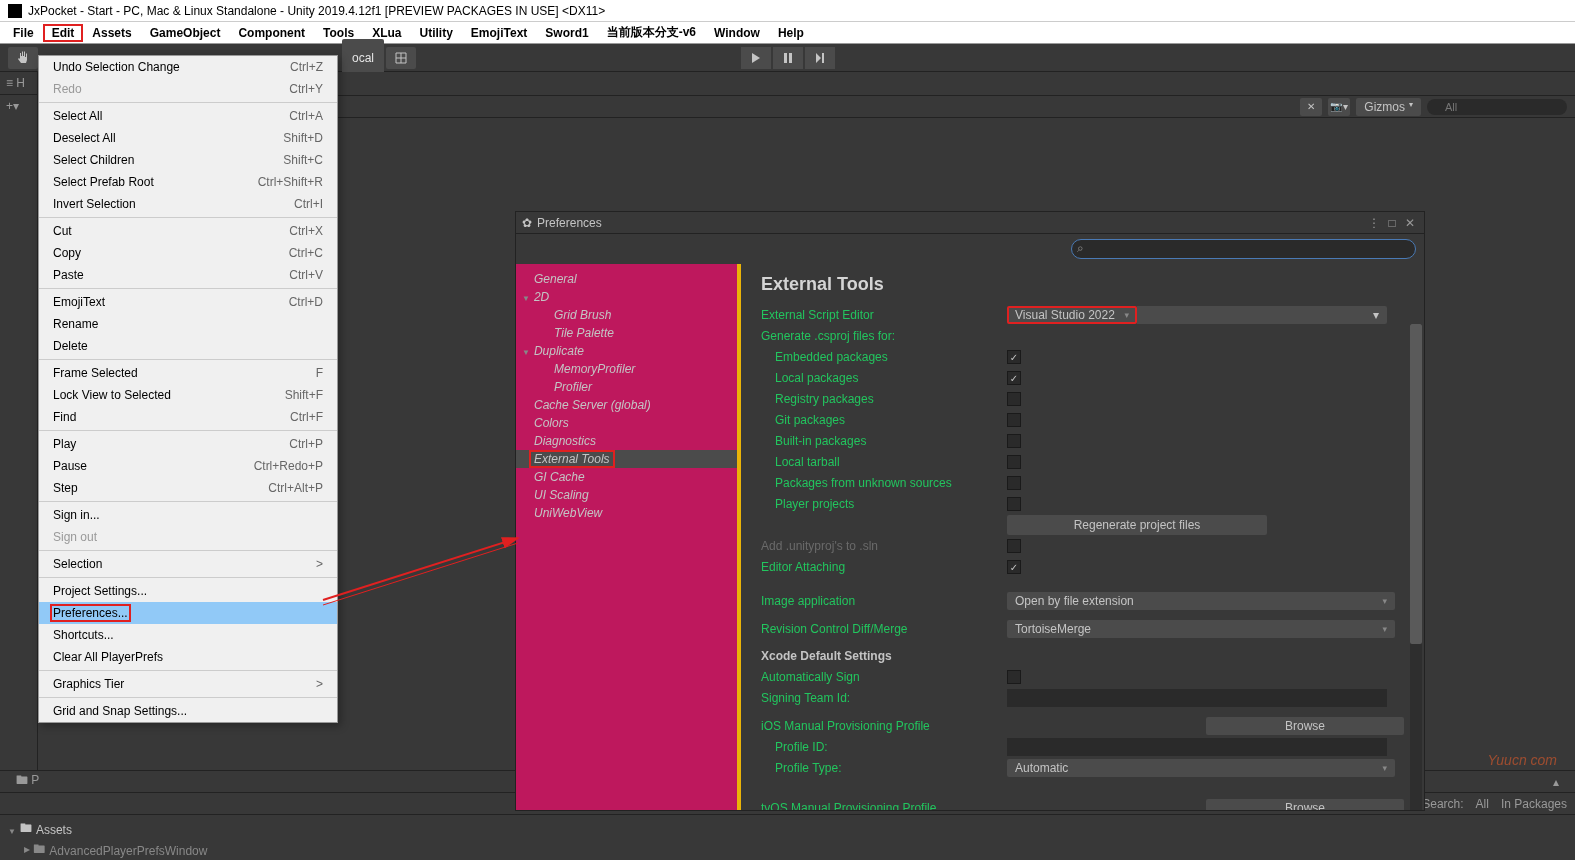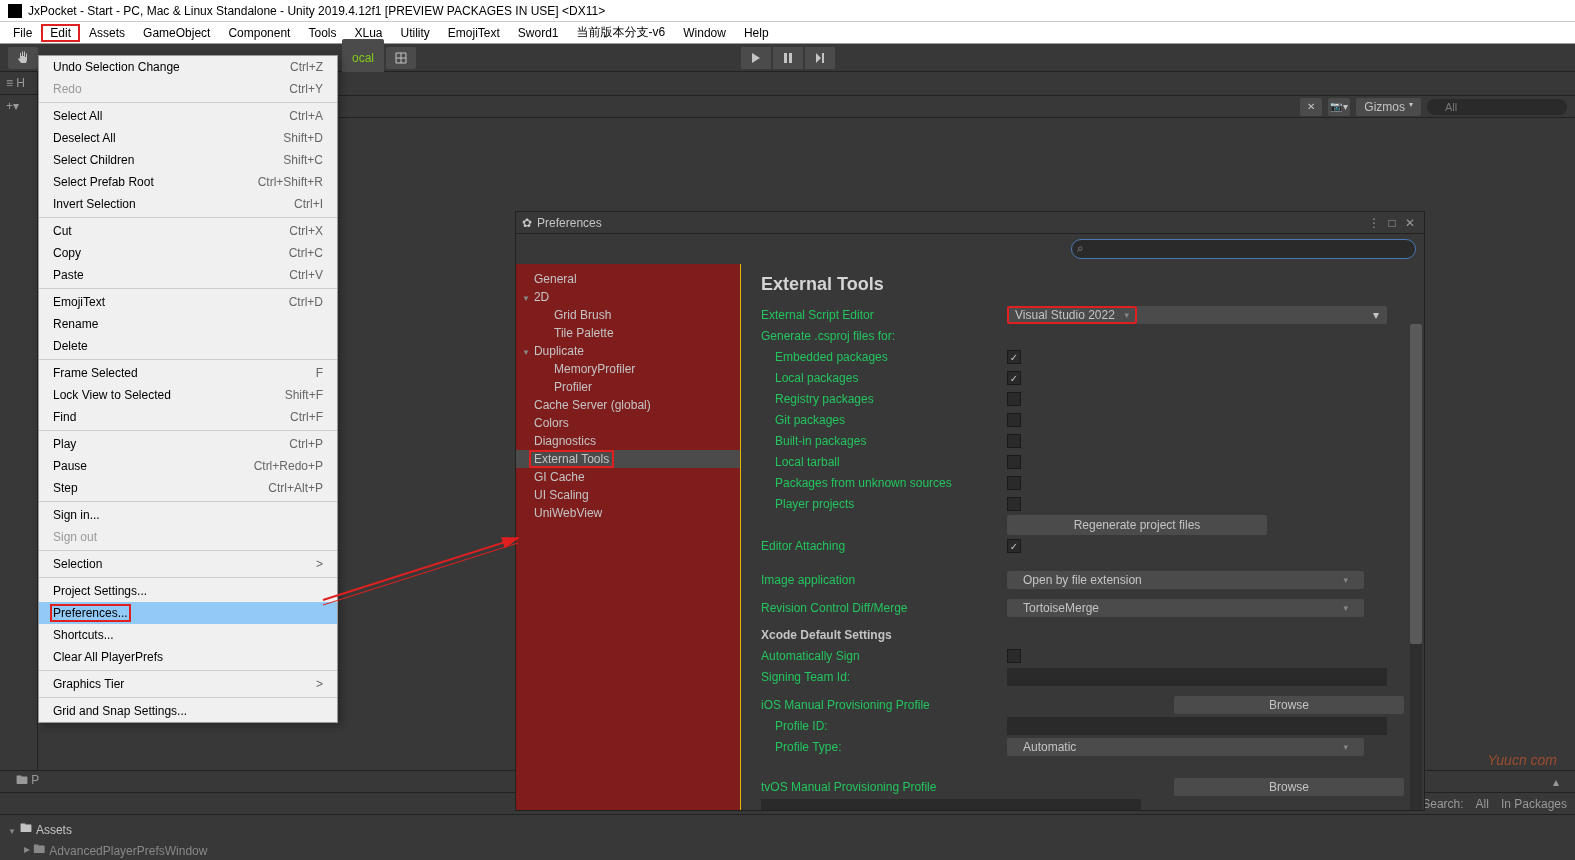--- a/index.html
+++ b/index.html
@@ -1,24 +1,24 @@
 <!DOCTYPE html>
 <html><head>
 <meta charset="utf-8">
 <style>
 * { margin: 0; padding: 0; box-sizing: border-box; font-family: "Segoe UI", Arial, sans-serif; font-size: 12px; }
 body { background: #383838; color: #c4c4c4; width: 1575px; height: 860px; overflow: hidden; position: relative; }
 .title-bar { background: #fff; color: #000; height: 22px; padding: 2px 8px; display: flex; align-items: center; border-bottom: 1px solid #ccc; }
 .title-bar .icon { width: 14px; height: 14px; background: #000; margin-right: 6px; }
-.menu-bar { background: #fff; color: #000; height: 22px; display: flex; align-items: center; padding: 0 4px; border-bottom: 1px solid #999; }
+.menu-bar { background: #fff; color: #000; height: 22px; display: flex; align-items: center; padding: 0 4px; border-bottom: 1px solid #999; font-weight: bold; }
 .menu-bar .m { padding: 2px 9px; cursor: pointer; }
 .menu-bar .m.hl { border: 2px solid #e02020; padding: 0 7px; }
 .toolbar { background: #383838; height: 28px; display: flex; align-items: center; padding: 0 8px; gap: 2px; border-bottom: 1px solid #222; }
 .tbtn { width: 30px; height: 22px; background: #4b4b4b; display: flex; align-items: center; justify-content: center; border-radius: 2px; color: #c4c4c4; }
-.tlabel { background: #4b4b4b; padding: 12px 10px; border-radius: 2px; color: #84cc16; }
+.tlabel { background: #4b4b4b; padding: 12px 10px; border-radius: 2px; color: #e5e5e5; }
 .toolbar-center { position: absolute; left: 50%; transform: translateX(-50%); display: flex; gap: 2px; }
 .play-btn { width: 30px; height: 22px; background: #4b4b4b; display: flex; align-items: center; justify-content: center; }
 
 .main-area { display: flex; height: calc(100% - 72px); }
 .hierarchy { width: 38px; background: #383838; border-right: 1px solid #222; }
 .hier-top { padding: 4px 6px; border-bottom: 1px solid #222; color: #999; }
 .hier-plus { padding: 4px 6px; color: #999; }
 
 .edit-menu { position: absolute; left: 38px; top: 55px; width: 300px; background: #f0f0f0; color: #000; border: 1px solid #999; box-shadow: 3px 3px 8px rgba(0,0,0,.3); z-index: 100; }
 .edit-menu .mi { padding: 4px 14px; display: flex; justify-content: space-between; cursor: pointer; }
@@ -42,42 +42,42 @@
 .eye { width: 18px; height: 14px; display: flex; align-items: center; justify-content: center; color: #ffb400; font-size: 10px; }
 
 .prefs-window { position: absolute; left: 515px; top: 211px; width: 910px; height: 600px; background: #383838; border: 1px solid #222; z-index: 50; }
 .prefs-title { height: 22px; background: #383838; display: flex; align-items: center; padding: 0 6px; border-bottom: 1px solid #222; }
 .prefs-title .gear { margin-right: 5px; }
 .prefs-title .spacer { flex: 1; }
 .prefs-title .wbtn { width: 16px; height: 16px; display: flex; align-items: center; justify-content: center; color: #999; margin-left: 2px; }
 .prefs-search { padding: 5px 8px; display: flex; justify-content: flex-end; }
 .prefs-search input { width: 345px; background: #2a2a2a; border: 1px solid #4a7ab5; color: #c4c4c4; padding: 2px 20px 2px 6px; border-radius: 10px; outline: none; }
 .prefs-body { display: flex; height: calc(100% - 52px); }
-.prefs-side { width: 225px; background: #7f1d1d; border-right: 1px solid #eab308; padding: 6px 0; overflow-y: auto; }
+.prefs-side { width: 225px; background: #be185d; border-right: 4px solid #eab308; padding: 6px 0; overflow-y: auto; font-style: italic; }
 .prefs-side .cat { padding: 2px 18px; cursor: pointer; color: #c4c4c4; }
 .prefs-side .cat.sub { padding-left: 38px; }
 .prefs-side .cat.parent::before { content: "▼"; font-size: 8px; margin-right: 4px; color: #888; margin-left: -12px; }
 .prefs-side .cat.sel { background: #4b4b4b; }
 .prefs-content { flex: 1; padding: 10px 20px; overflow-y: auto; position: relative; }
 .prefs-content h2 { font-size: 18px; font-weight: bold; color: #d4d4d4; margin-bottom: 10px; }
 .prefs-content .row { display: flex; align-items: center; min-height: 20px; margin-bottom: 1px; }
 .prefs-content .row .label { width: 246px; color: #22c55e; }
 .prefs-content .row .label.indent { padding-left: 14px; }
 .prefs-content .row .label.disabled { color: #6a6a6a; }
 .prefs-content .row .ctl { flex: 1; }
 .prefs-content .section-header { color: #c4c4c4; font-weight: bold; margin-top: 10px; margin-bottom: 4px; }
 .chk { width: 14px; height: 14px; background: #2a2a2a; border: 1px solid #1a1a1a; display: flex; align-items: center; justify-content: center; font-size: 10px; color: #c4c4c4; }
 .chk.checked::after { content: "✓"; }
-.dd { background: #4b4b4b; padding: 2px 16px; border-radius: 2px; display: flex; justify-content: space-between; align-items: center; color: #c4c4c4; width: 357px; }
+.dd { background: #4b4b4b; padding: 2px 8px; border-radius: 2px; display: flex; justify-content: space-between; align-items: center; color: #c4c4c4; width: 388px; }
 .dd.hl { border: 2px solid #e02020; width: 130px; padding: 0 6px; display: inline-flex; }
 .dd-wrap { display: flex; align-items: center; gap: 0; width: 380px; }
 .dd-wrap .dd-rest { background: #4b4b4b; flex: 1; padding: 2px 8px; display: flex; justify-content: flex-end; border-top-right-radius: 2px; border-bottom-right-radius: 2px; }
 .dd::after { content: "▾"; font-size: 9px; color: #888; }
 .btn-wide { background: #4b4b4b; padding: 3px 0; text-align: center; width: 260px; border-radius: 2px; }
-.browse-btn { background: #4b4b4b; padding: 2px 0; text-align: center; width: 230px; border-radius: 2px; margin-left: auto; }
+.browse-btn { background: #4b4b4b; padding: 2px 0; text-align: center; width: 198px; border-radius: 2px; margin-left: auto; }
 .input-field { background: #2a2a2a; border: none; color: #c4c4c4; padding: 2px 6px; width: 380px; }
 .scroll-track { position: absolute; right: 2px; top: 60px; width: 12px; height: 500px; background: #2e2e2e; }
 .scroll-thumb { background: #5a5a5a; width: 100%; height: 320px; border-radius: 2px; }
 
 .red-arrow { position: absolute; z-index: 200; pointer-events: none; }
 
 .bottom-panel { position: absolute; bottom: 0; left: 0; right: 0; height: 90px; background: #383838; border-top: 1px solid #222; }
 .bottom-tabs { height: 22px; display: flex; align-items: center; padding: 0 8px; border-bottom: 1px solid #222; }
 .bottom-tabs .btab { padding: 2px 8px; color: #999; }
 .bottom-search { height: 22px; display: flex; align-items: center; padding: 0 8px; gap: 12px; border-bottom: 1px solid #222; }
@@ -413,20 +413,26 @@
             </div>
           </div>
         </div>
       <div class="row">
           <span class="label indent"></span>
           <div class="ctl">
             <div class="btn-wide">Regenerate project files</div>
           </div>
         </div>
       <div class="row">
+          <span class="label disabled">Add .unityproj's to .sln</span>
+          <div class="ctl">
+            <div class="chk"></div>
+          </div>
+        </div>
+      <div class="row">
           <span class="label">Editor Attaching</span>
           <div class="ctl">
             <div class="chk checked"></div>
           </div>
         </div>
       <div class="row" style="margin-top:14px">
           <span class="label">Image application</span>
           <div class="ctl">
             <div class="dd">
               <span>Open by file extension</span>

